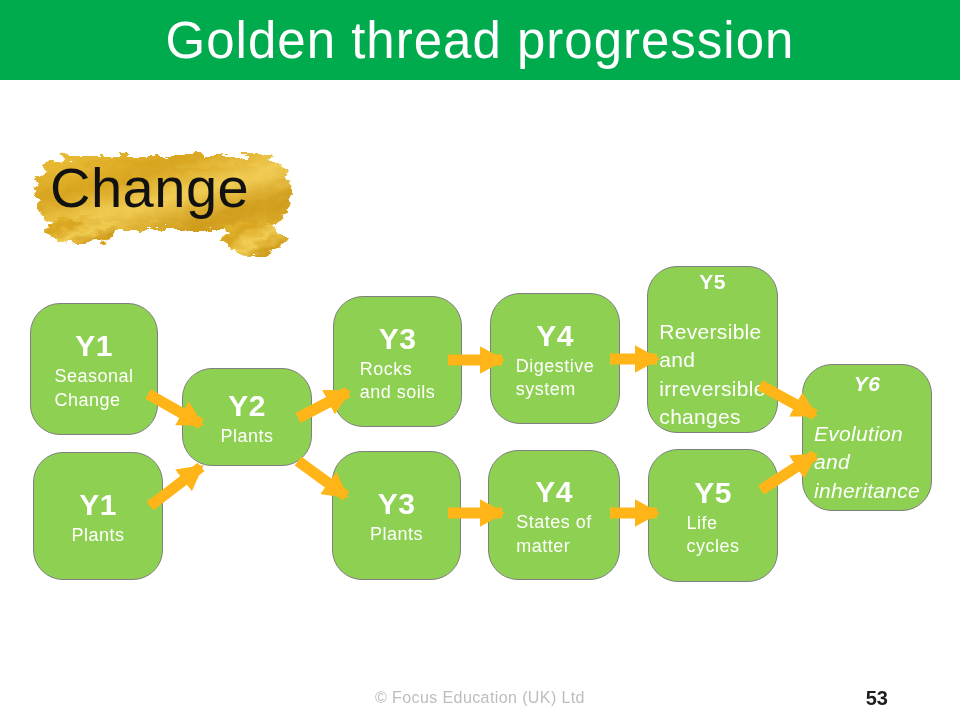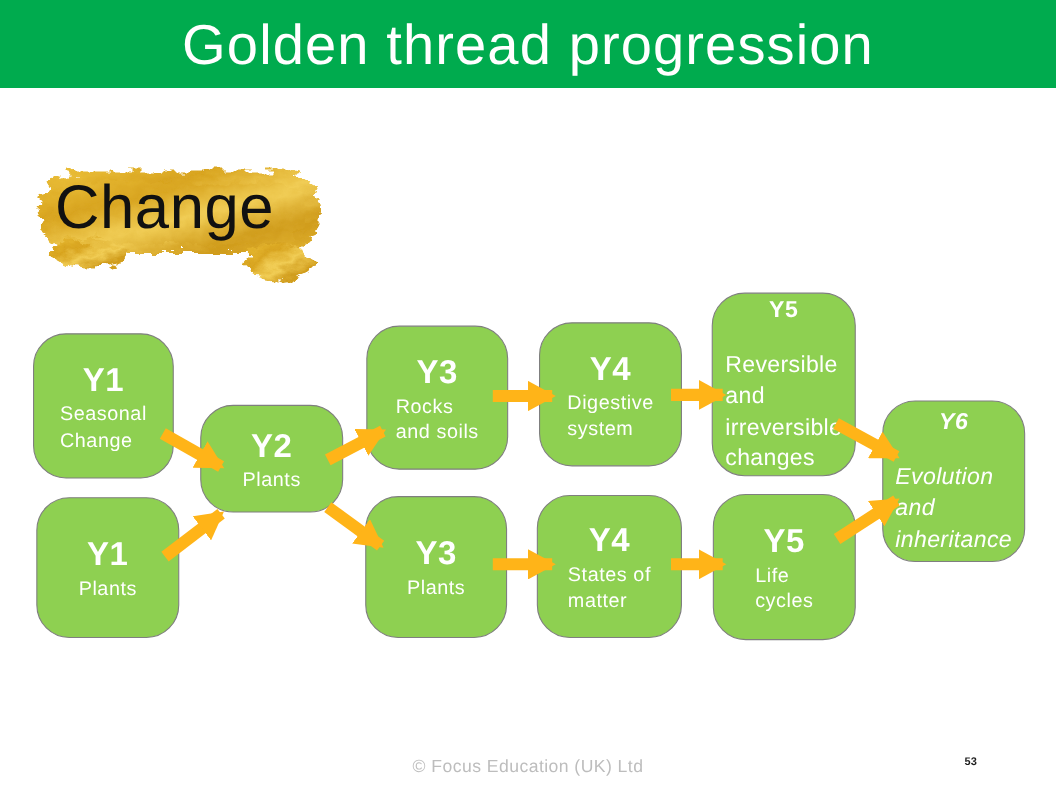--- a/index.html
+++ b/index.html
@@ -47,21 +47,21 @@
   #n9{left:648px; top:449px;width:130px;height:133px;}
   #n10{left:802px;top:364px;width:130px;height:147px;font-style:italic;}
   .arrows{position:absolute;left:0;top:0;z-index:2;pointer-events:none;}
   
   .footer-copy{
     position:absolute;left:0;top:689px;width:100%;text-align:center;
     color:#bdbdbd;font-size:16px;letter-spacing:.4px;
   }
   .page-number{
     position:absolute;top:687px;right:72px;
-    color:#1d1d1d;font-size:10px;font-weight:600;text-align:center;
+    color:#1d1d1d;font-size:20px;font-weight:600;text-align:center;
   }
 </style>
 </head>
 <body>
 
 <div class="header-bar">
   <div class="page-title">Golden thread progression</div>
 </div>
 
 <div class="thread-wrap">

